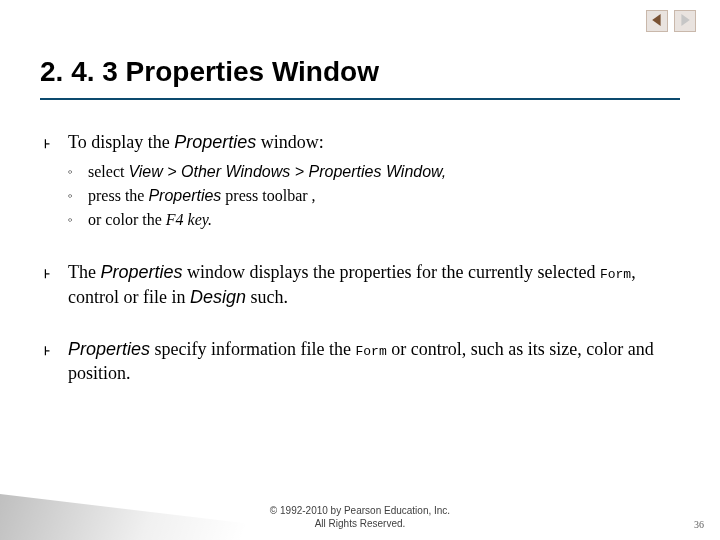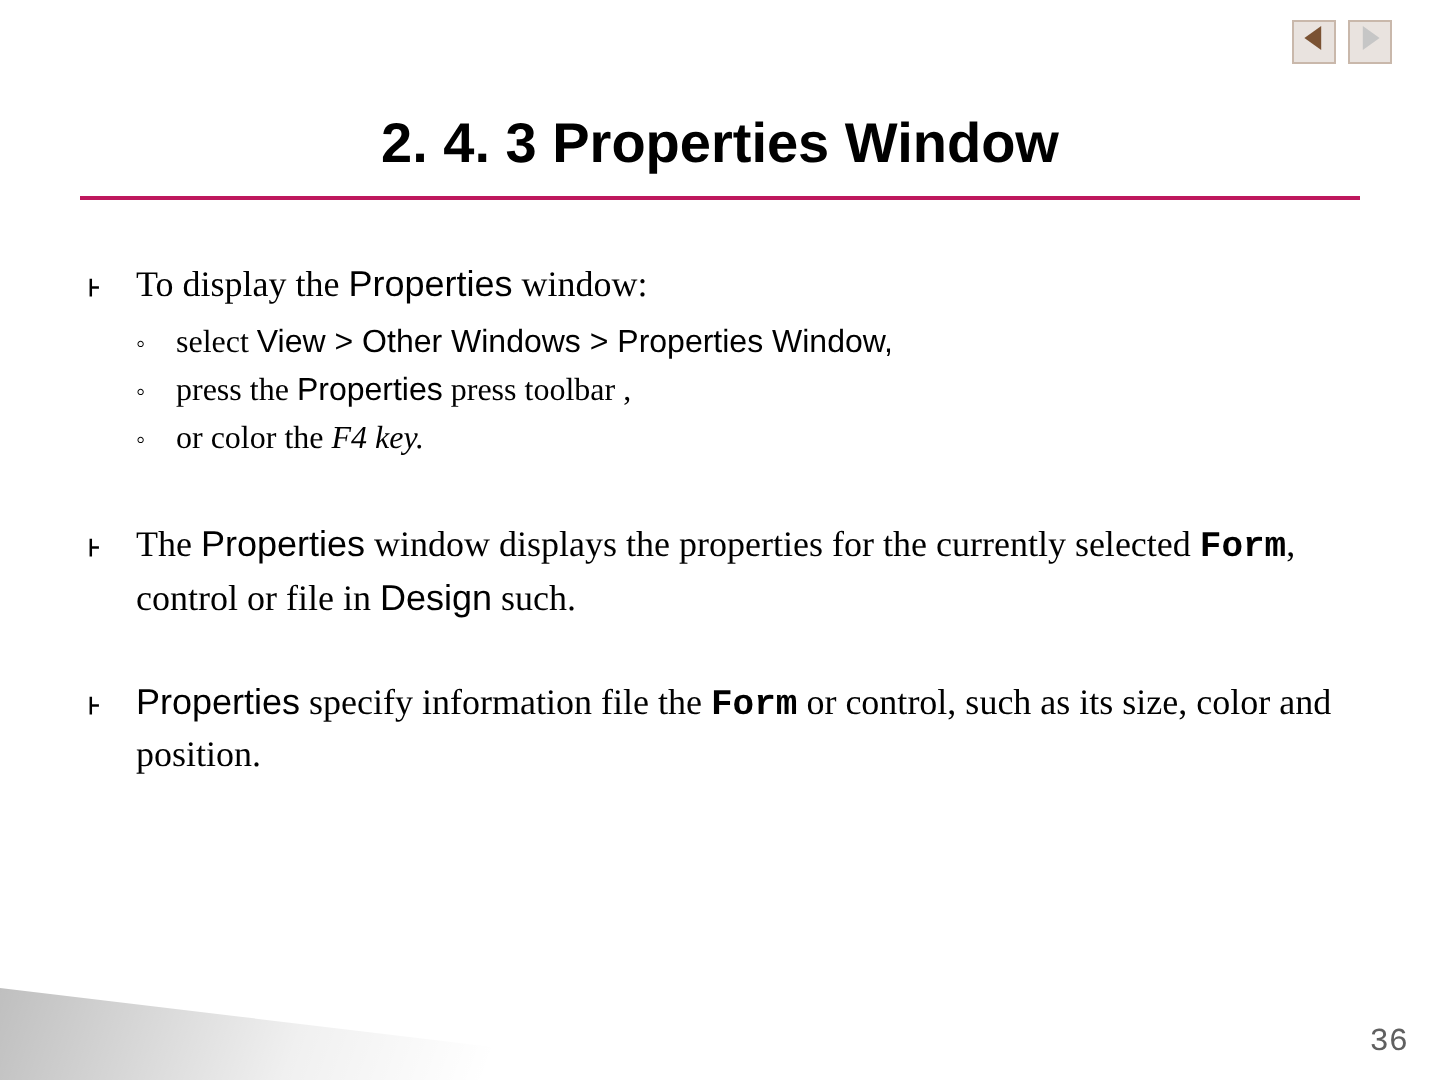--- a/index.html
+++ b/index.html
@@ -4,42 +4,42 @@
 <style>
   * { margin: 0; padding: 0; box-sizing: border-box; }
   html, body { width: 720px; height: 540px; background: #fff; font-family: "Times New Roman", Times, serif; color: #000; position: relative; overflow: hidden; }
   .slide { width: 720px; height: 540px; position: relative; }
 
   .nav-arrows { position: absolute; top: 10px; right: 24px; display: flex; gap: 6px; }
   .arrow-btn { width: 22px; height: 22px; background: #e9e3df; border: 1px solid #c9b8ab; display: flex; align-items: center; justify-content: center; cursor: pointer; }
   .arrow-btn svg { width: 12px; height: 12px; fill: #7a5233; }
   .arrow-btn.fwd svg { fill: #c6c6c6; }
 
-  .title { position: absolute; top: 56px; left: 40px; right: 40px; font-family: Arial, Helvetica, sans-serif; font-weight: 700; font-size: 28px; color: #000; padding-bottom: 10px; border-bottom: 2px solid #be185d; text-align: center; }
+  .title { position: absolute; top: 56px; left: 40px; right: 40px; font-family: Arial, Helvetica, sans-serif; font-weight: 700; font-size: 28px; color: #000; padding-bottom: 10px; border-bottom: 2px solid #0c4a6e; }
 
   .content { position: absolute; top: 130px; left: 40px; right: 50px; }
   .bullet-item { position: relative; padding-left: 28px; margin-bottom: 28px; font-size: 18px; line-height: 1.35; }
   .bullet-item::before { content: "\e001"; position: absolute; left: 4px; top: 4px; width: 14px; height: 14px; }
   .bullet-mark { position: absolute; left: 4px; top: 6px; font-family: Arial, sans-serif; font-size: 12px; font-weight: 700; color: #000; }
 
   .sub-list { margin-top: 6px; }
   .sub-item { position: relative; padding-left: 20px; font-size: 16px; line-height: 1.5; }
   .sub-mark { position: absolute; left: 0; top: 2px; font-family: Arial, sans-serif; font-size: 13px; color: #000; }
 
-  .sans { font-family: Arial, Helvetica, sans-serif; }
-  .mono { font-family: "Courier New", Courier, monospace; font-size: 18px; font-weight: bold; }
+  .sans { font-family: Arial, Helvetica, sans-serif; font-style: italic; }
+  .mono { font-family: "Courier New", Courier, monospace; font-size: 13px; }
   .ital { font-style: italic; margin-top: 40px; }
 
   .footer-left-wedge {
     position: absolute; left: 0; bottom: 0; width: 300px; height: 46px;
     background: linear-gradient(110deg, rgba(0,0,0,0.25) 0%, rgba(0,0,0,0.06) 50%, rgba(0,0,0,0) 82%);
     clip-path: polygon(0 0, 100% 78%, 100% 100%, 0 100%);
   }
   .copyright { position: absolute; bottom: 10px; left: 0; right: 0; text-align: center; font-family: "Comic Sans MS", "Trebuchet MS", sans-serif; font-size: 10px; color: #404040; line-height: 1.25; }
-  .page-num { position: absolute; right: 16px; bottom: 10px; font-family: Liberation Mono, monospace; font-size: 16px; color: #606060; }
+  .page-num { position: absolute; right: 16px; bottom: 10px; font-family: Liberation Serif, serif; font-size: 10px; color: #606060; }
 </style>
 </head>
 <body>
 
 <div class="slide">
 
   <div class="nav-arrows">
     <div class="arrow-btn">
       <span>
         <svg viewBox="0 0 10 10">
@@ -86,16 +86,20 @@
 
     <div class="bullet-item">
       <span class="bullet-mark">⊦</span>
       <span class="sans">Properties</span><span> specify information file the </span><span class="mono">Form</span><span> or control, such as its size, color and position.</span>
     </div>
 
   </div>
 
   <div class="footer-left-wedge"></div>
 
+  <div class="copyright">
+    <div>© 1992-2010 by Pearson Education, Inc.</div>
+    <div>All Rights Reserved.</div>
+  </div>
 
   <div class="page-num">36</div>
 
 </div>
 
 </body></html>

